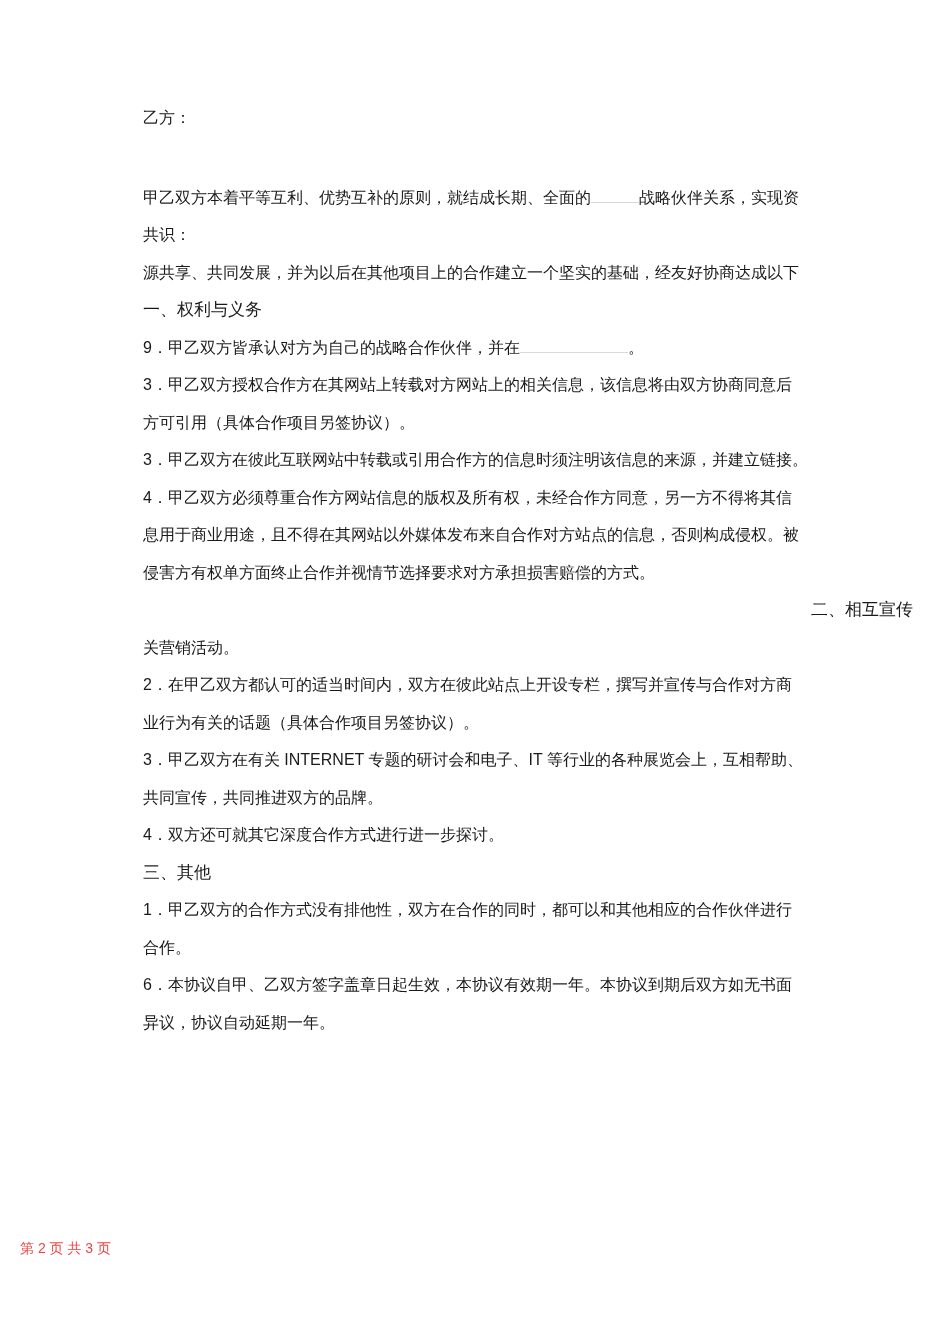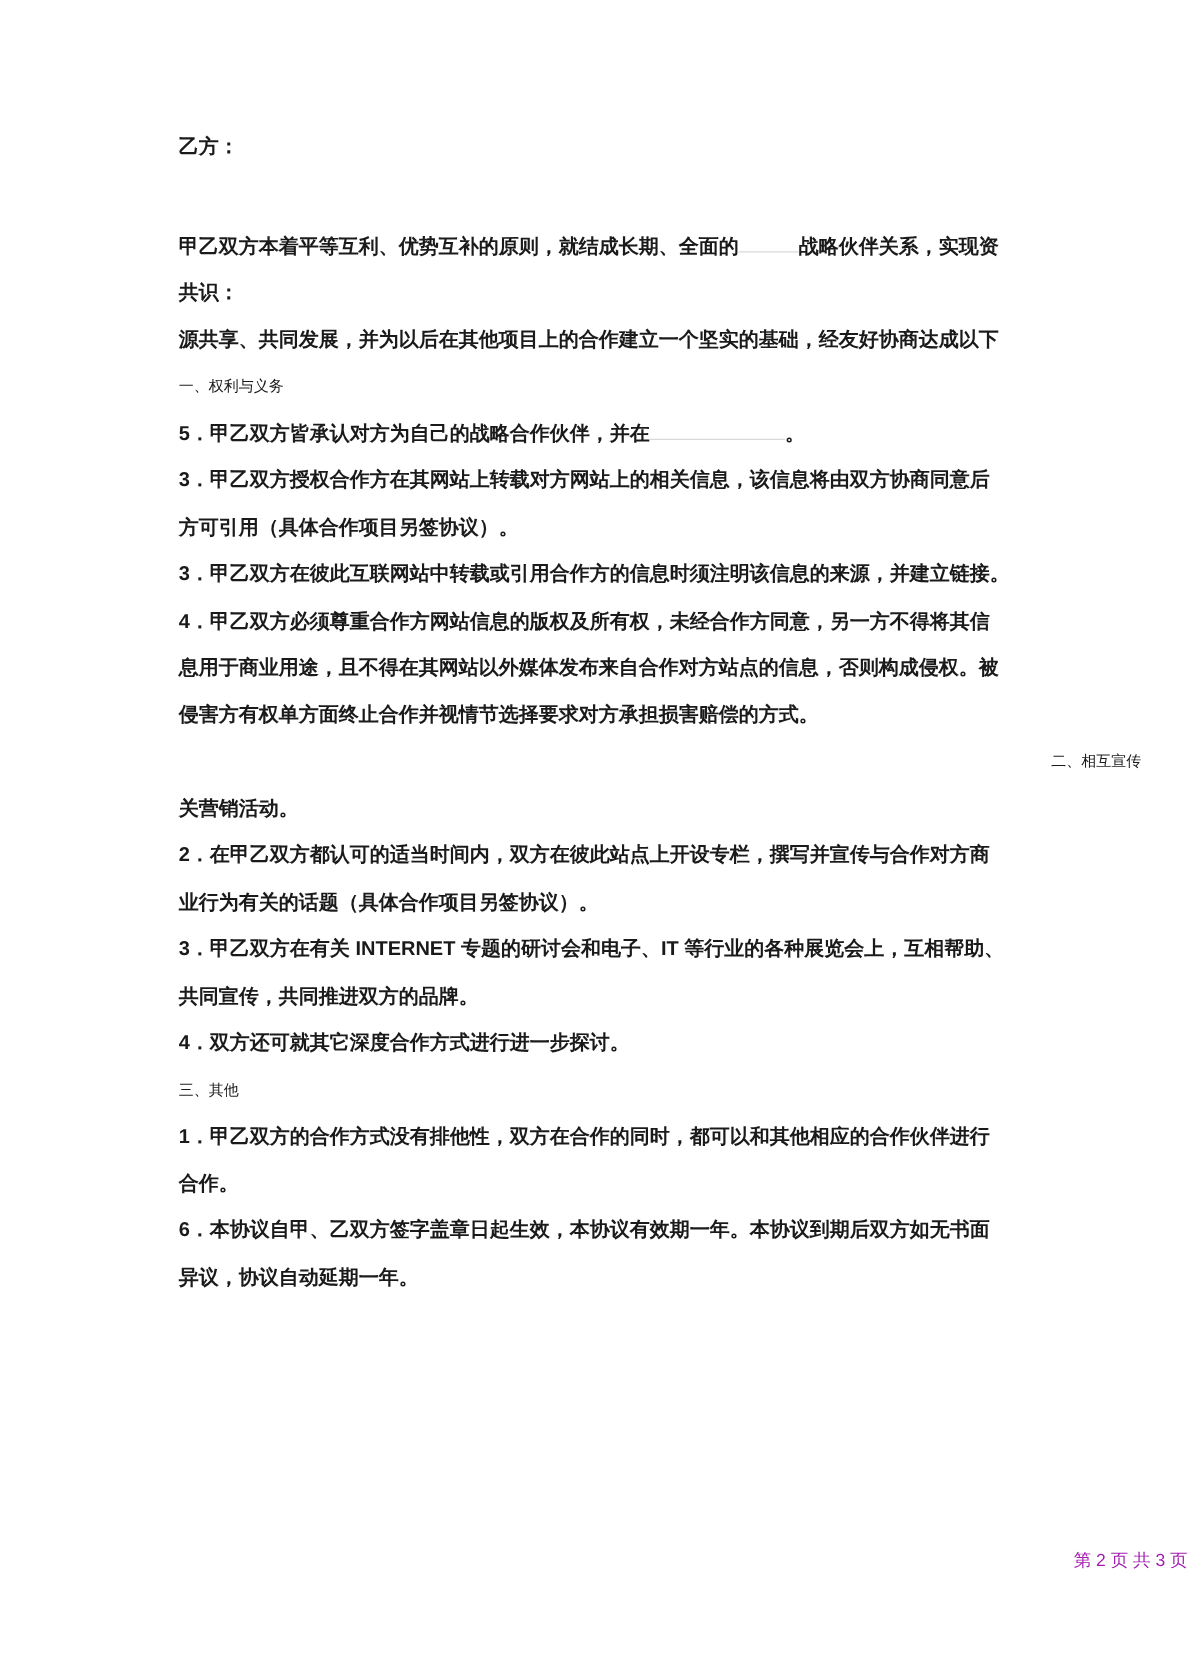--- a/index.html
+++ b/index.html
@@ -18,67 +18,67 @@
     line-height: 37.5px;
     color: #1a1a1a;
   }
   .doc-content {
     padding: 99px 0 0 143px;
     width: 770px;
   }
   .line {
     margin: 0;
     white-space: nowrap;
-    font-weight: bold;
   }
   .intro-para { margin-top: 42px; }
   .mt-sec1 { margin-top: 38px; }
   .mt-sec2 { margin-top: 30px; text-align: right; }
   .mt-sec3 { margin-top: 32px; }
   .section-title {
-    font-size: 12px;
+    font-size: 17px;
     font-weight: normal;
     margin: 0;
   }
   .blank-line {
     display: inline-block;
     height: 14px;
     border-bottom: 1px solid #d9d9d9;
     vertical-align: baseline;
   }
   .blank-sm { width: 48px; }
   .blank-lg { width: 108px; }
   .page-footer {
     position: absolute;
     left: 0;
     right: 0;
     top: 1238px;
-    text-align: right;
+    text-align: left;
     font-size: 14px;
     line-height: 20px;
-    color: #a21caf;
+    color: #ef4444;
+    padding-left: 20px;
   }
 </style>
 </head>
 <body>
 
 <div class="doc-page">
   <div class="doc-content">
 
     <p class="line">乙方：</p>
 
     <div class="intro-para">
       <p class="line"><span>甲乙双方本着平等互利、优势互补的原则，就结成长期、全面的</span><span class="blank-line blank-sm"></span><span>战略伙伴关系，实现资</span></p>
       <p class="line">共识：</p>
       <p class="line">源共享、共同发展，并为以后在其他项目上的合作建立一个坚实的基础，经友好协商达成以下</p>
     </div>
 
     <h2 class="line section-title mt-sec1">一、权利与义务</h2>
     <div>
-      <p class="line"><span>5．甲乙双方皆承认对方为自己的战略合作伙伴，并在</span><span class="blank-line blank-lg"></span><span>。</span></p>
+      <p class="line"><span>9．甲乙双方皆承认对方为自己的战略合作伙伴，并在</span><span class="blank-line blank-lg"></span><span>。</span></p>
       <p class="line">3．甲乙双方授权合作方在其网站上转载对方网站上的相关信息，该信息将由双方协商同意后</p>
       <p class="line">方可引用（具体合作项目另签协议）。</p>
       <p class="line">3．甲乙双方在彼此互联网站中转载或引用合作方的信息时须注明该信息的来源，并建立链接。</p>
       <p class="line">4．甲乙双方必须尊重合作方网站信息的版权及所有权，未经合作方同意，另一方不得将其信</p>
       <p class="line">息用于商业用途，且不得在其网站以外媒体发布来自合作对方站点的信息，否则构成侵权。被</p>
       <p class="line">侵害方有权单方面终止合作并视情节选择要求对方承担损害赔偿的方式。</p>
     </div>
 
     <h2 class="line section-title mt-sec2">二、相互宣传</h2>
     <div>

